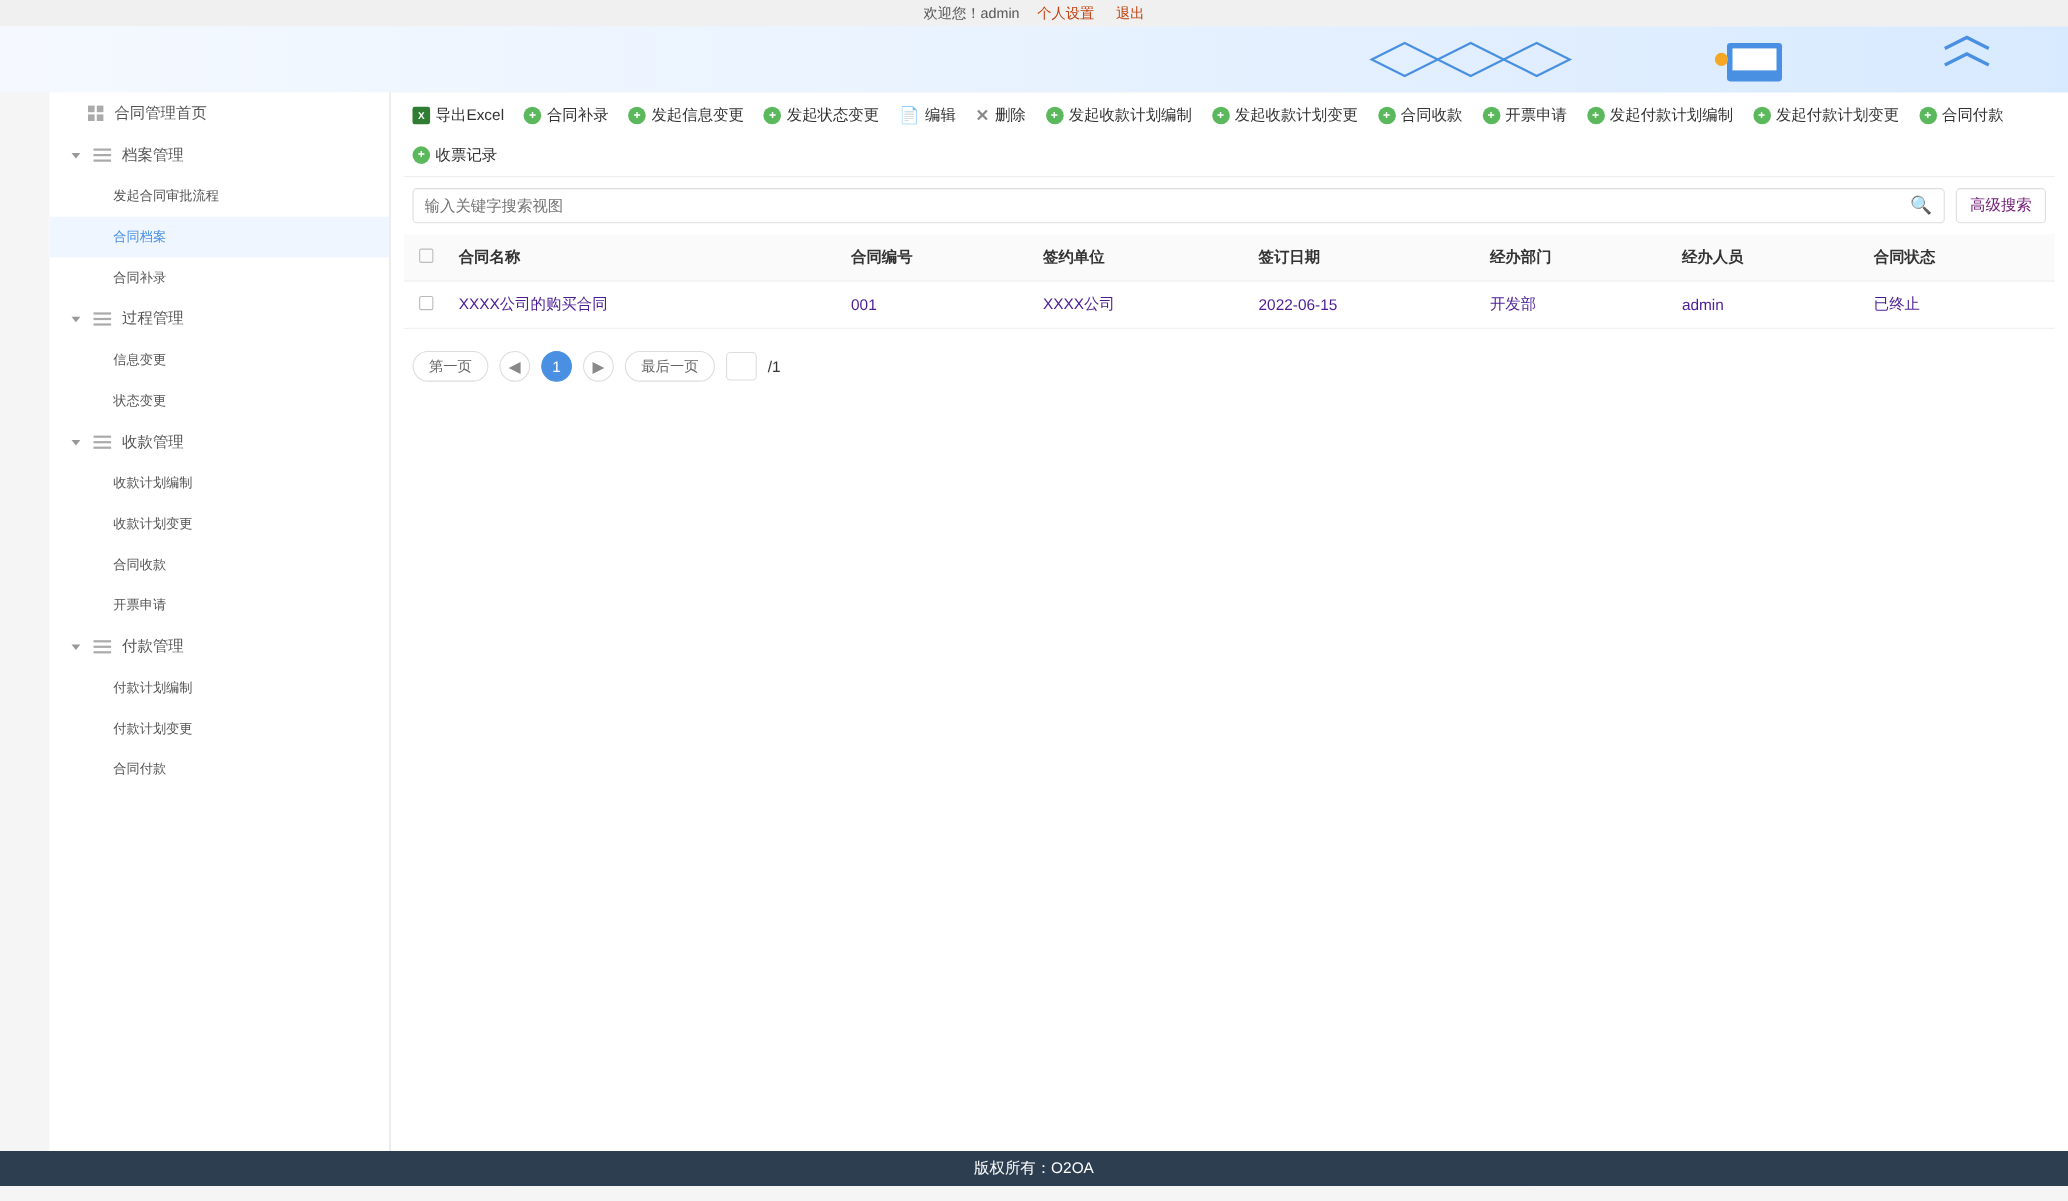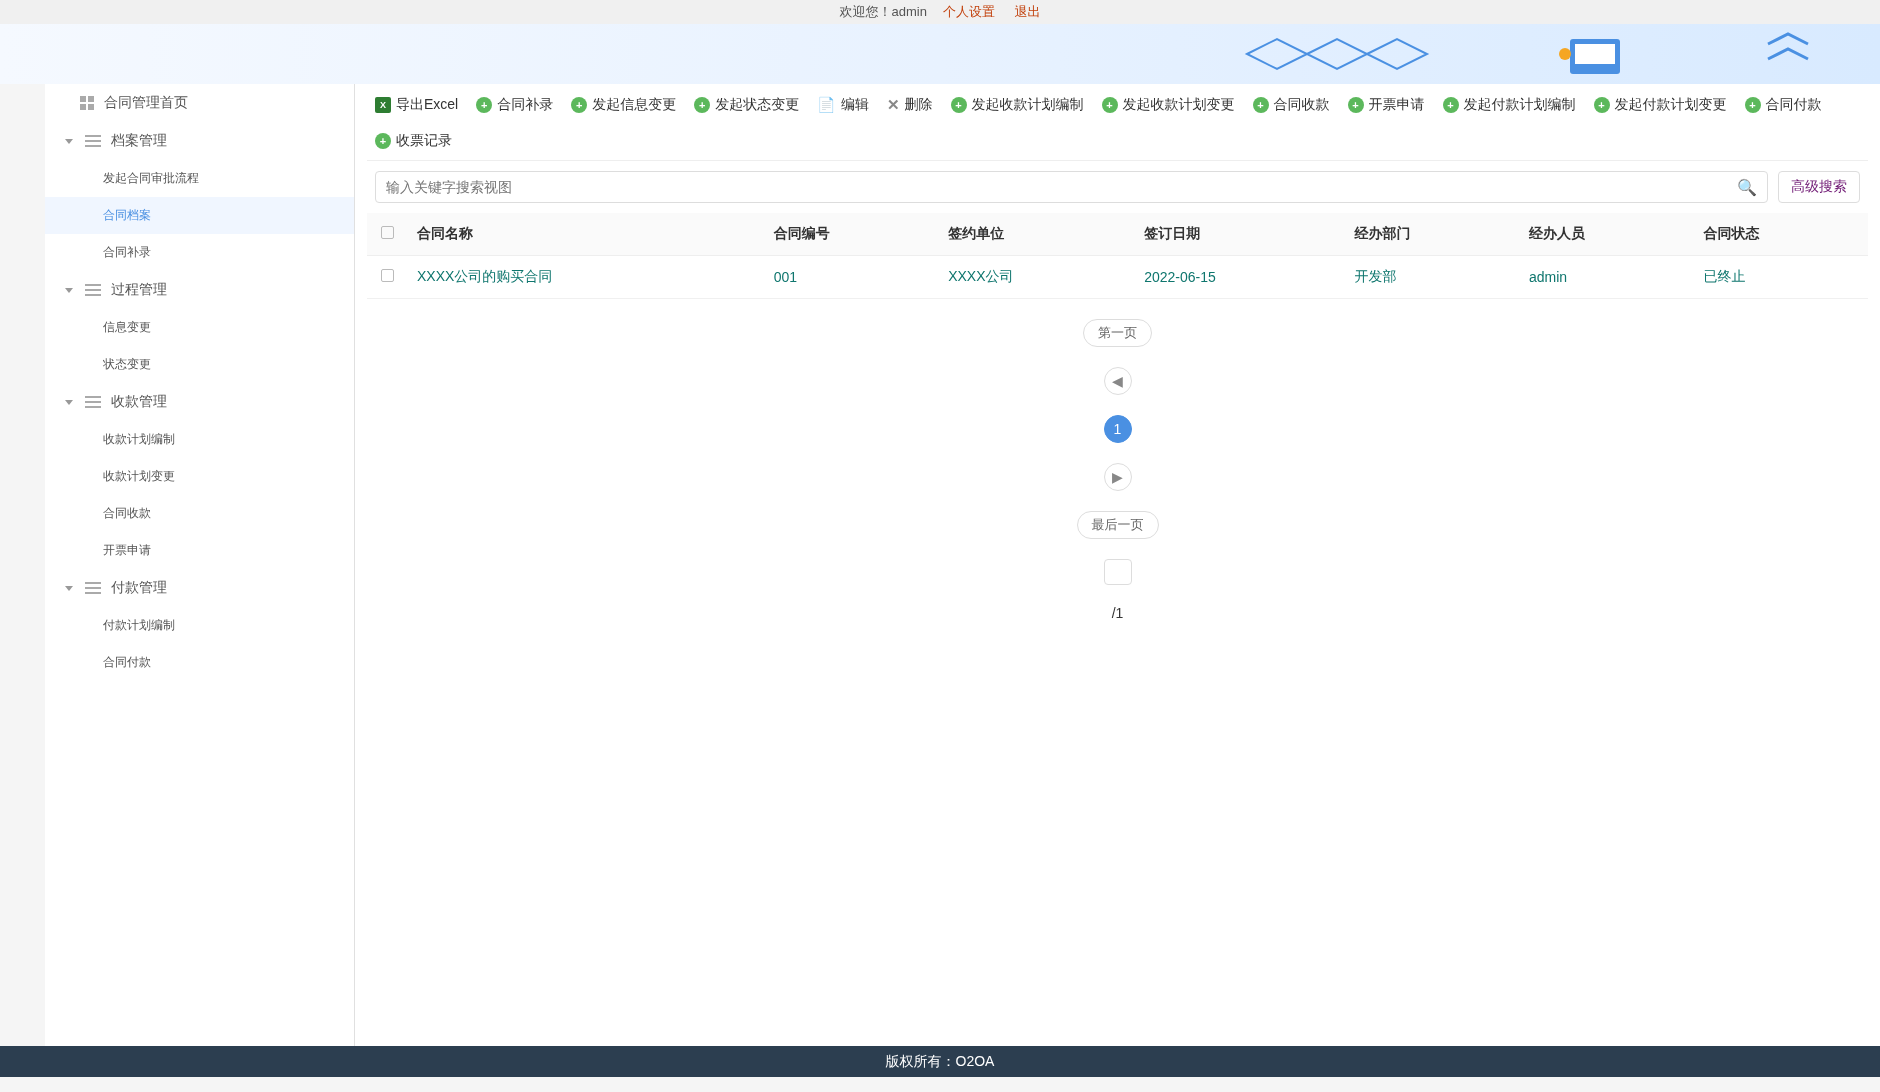--- a/index.html
+++ b/index.html
@@ -113,25 +113,25 @@
 .adv-btn {
   border: 1px solid #ddd; border-radius: 4px; height: 32px; padding: 0 12px;
   background: #fff; cursor: pointer; font-size: 14px; color: #701a75;
 }
 
 .data-table { width: 100%; border-collapse: collapse; }
 .data-table th {
   text-align: left; padding: 12px 10px; border-bottom: 1px solid #eee;
   font-weight: 600; color: #333; font-size: 14px; background: #fafafa;
 }
-.data-table td { padding: 12px 10px; border-bottom: 1px solid #f0f0f0; font-size: 14px; color: #0f766e; }
+.data-table td { padding: 12px 10px; border-bottom: 1px solid #f0f0f0; font-size: 14px; color: #4c1d95; }
 .data-table .chk { width: 40px; text-align: center; }
 .chk-box { width: 13px; height: 13px; border: 1px solid #bbb; display: inline-block; border-radius: 2px; cursor: pointer; }
 
-.pagination { display: flex; align-items: center; gap: 20px; padding: 20px 8px; flex-direction: column; }
+.pagination { display: flex; align-items: center; gap: 10px; padding: 20px 8px; }
 .page-btn {
   border: 1px solid #ddd; border-radius: 14px; height: 28px;
   padding: 0 14px; background: #fff; cursor: pointer; font-size: 13px; color: #666;
   display: inline-flex; align-items: center;
 }
 .page-circ {
   width: 28px; height: 28px; border-radius: 50%; border: 1px solid #ddd;
   display: inline-flex; align-items: center; justify-content: center; cursor: pointer;
   color: #888; background: #fff;
 }
@@ -246,20 +246,23 @@
       <span class="chevron"></span>
       <span class="menu-icon">
           <span></span>
           <span></span>
           <span></span>
         </span>
       <span>付款管理</span>
     </div>
     <div class="nav-item sub">
         <span>付款计划编制</span>
+      </div>
+    <div class="nav-item sub">
+        <span>付款计划变更</span>
       </div>
     <div class="nav-item sub">
         <span>合同付款</span>
       </div>
   </div>
 
   <div class="content">
     <div class="toolbar">
       <span class="tool-btn">
           <span class="excel-ic">X</span>

